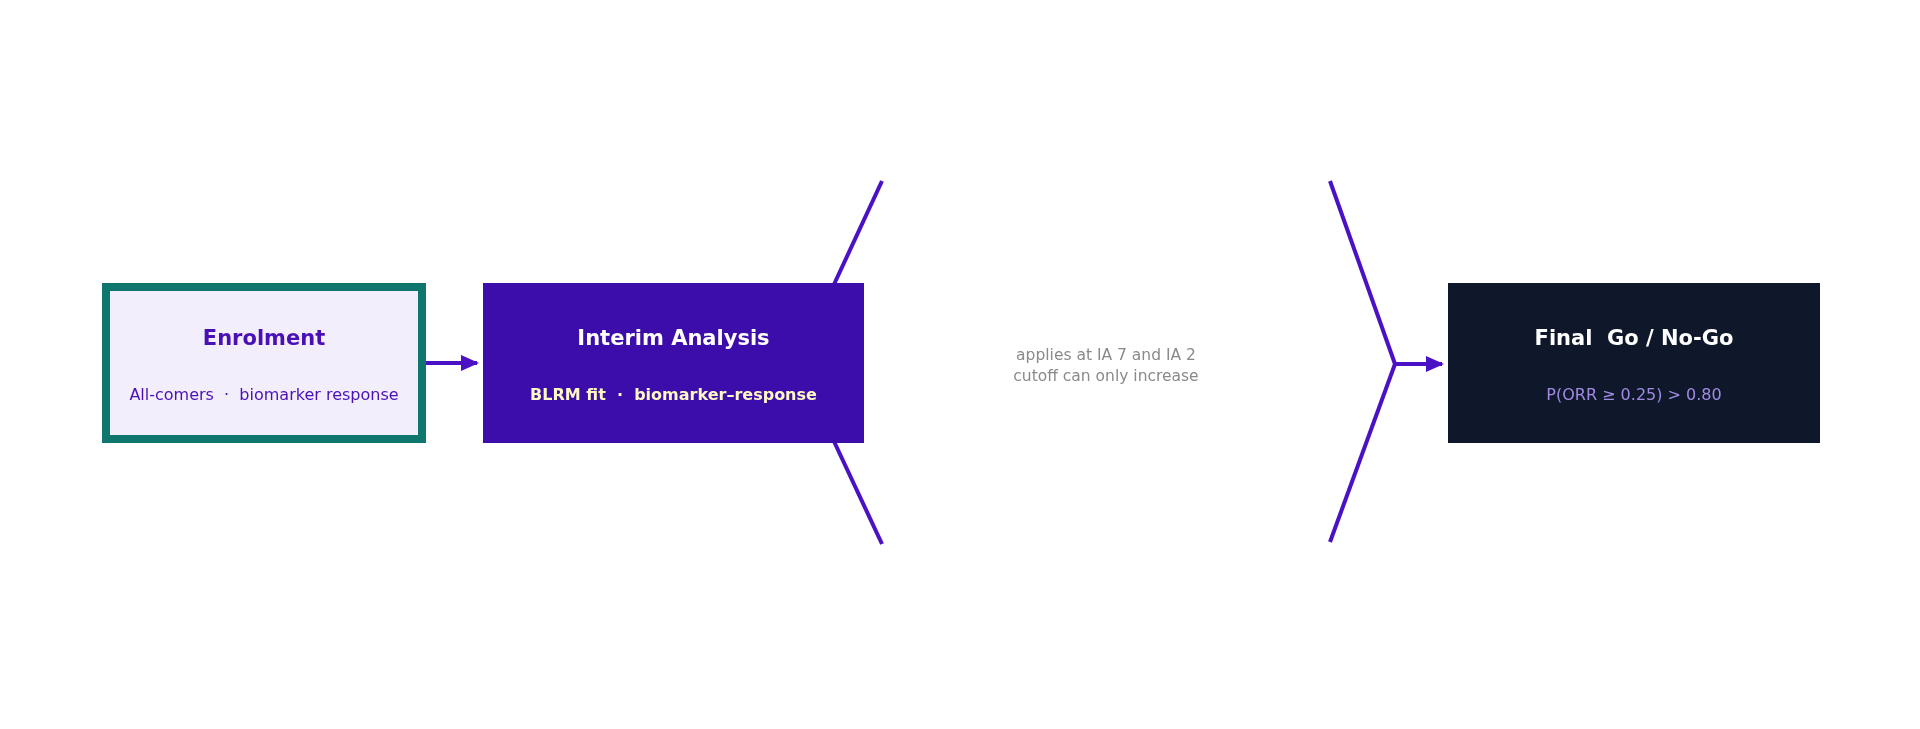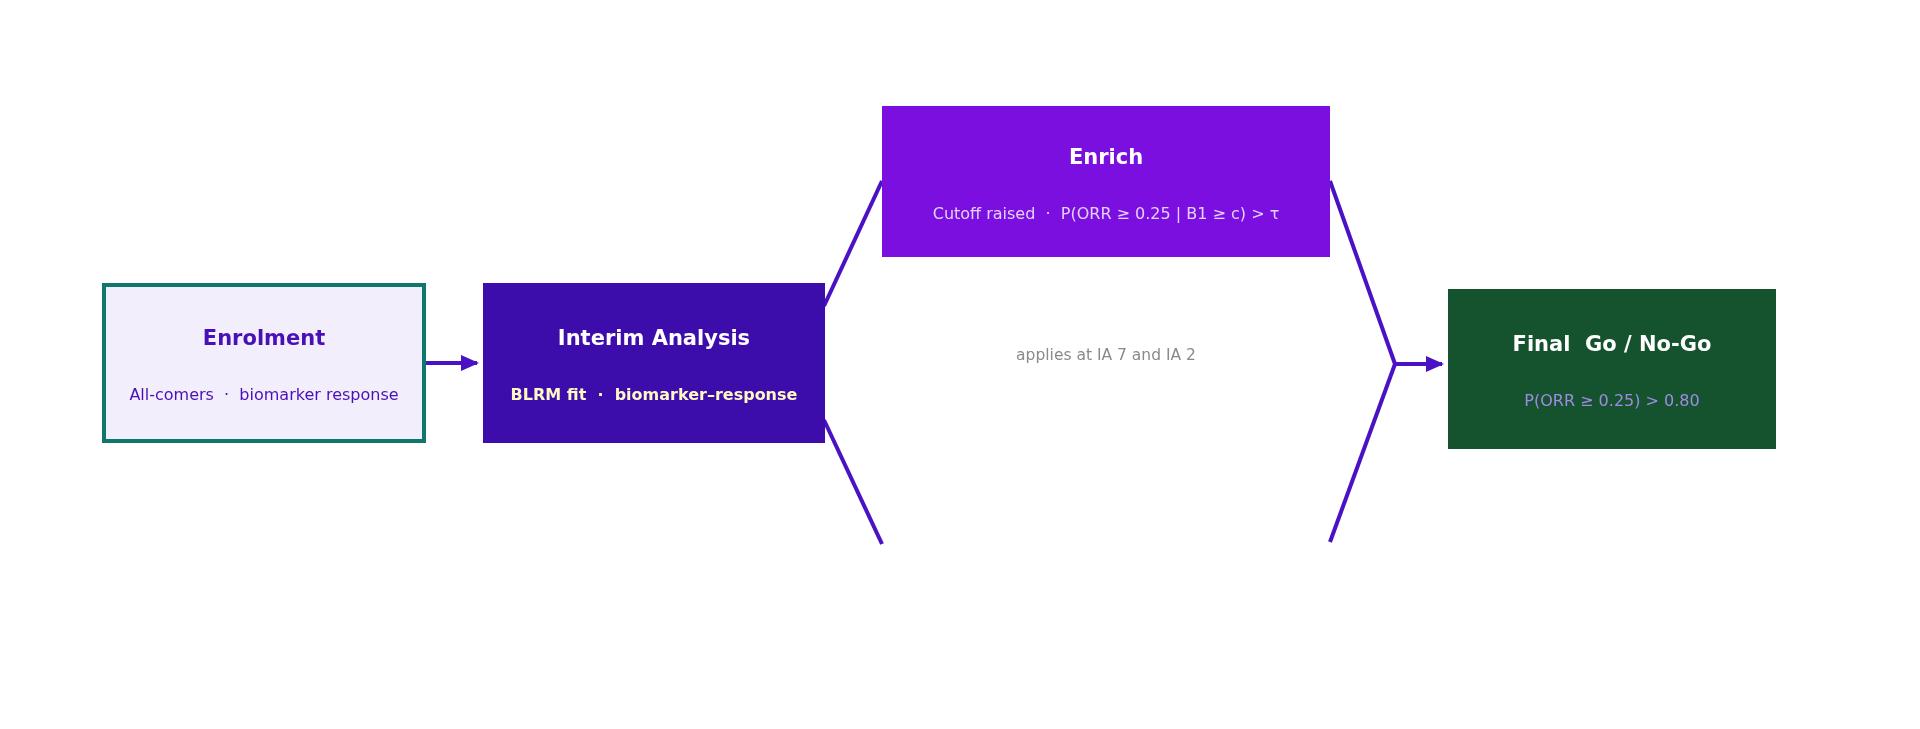--- a/index.html
+++ b/index.html
@@ -41,27 +41,27 @@
   .node .s {
     font-size: 16px;
     line-height: 19px;
     white-space: pre;
   }
 
   
   .node-enrolment {
     left: 102px; top: 283px; width: 324px; height: 160px;
     background: #f2eefb;
-    border: 4px solid #0f766e;
+    border: 8px solid #0f766e;
   }
   .node-enrolment .t, .node-enrolment .s { color: #4a10b8; }
 
   
   .node-interim {
-    left: 483px; top: 283px; width: 342px; height: 160px;
+    left: 483px; top: 283px; width: 381px; height: 160px;
     background: #3c0dab;
   }
   .node-interim .t { color: #ffffff; }
   .node-interim .s { color: #fef9c3; font-weight: bold; }
 
   
   .node-enrich {
     left: 882px; top: 106px; width: 448px; height: 151px;
     background: #7b0fe0;
   }
@@ -71,22 +71,22 @@
   
   .node-continue {
     left: 882px; top: 470px; width: 448px; height: 151px;
     background: #f4f1fc;
     border: 4px dashed #4410b4;
   }
   .node-continue .t, .node-continue .s { color: #4a10b8; }
 
   
   .node-final {
-    left: 1448px; top: 289px; width: 328px; height: 160px;
-    background: #14532d;
+    left: 1448px; top: 283px; width: 372px; height: 160px;
+    background: #0f172a;
   }
   .node-final .t { color: #ffffff; }
   .node-final .s { color: #a18be2; text-align: center; }
 
   
   .note {
     position: absolute;
     z-index: 2;
     left: 956px; top: 345px; width: 300px;
     text-align: center;
@@ -123,28 +123,25 @@
   <div class="node node-enrolment">
     <div class="t">Enrolment</div>
     <div class="s">All-comers  ·  biomarker response</div>
   </div>
 
   <div class="node node-interim">
     <div class="t">Interim Analysis</div>
     <div class="s">BLRM fit  ·  biomarker–response</div>
   </div>
 
-  <div class="node node-enrich">
-    <div class="t">Enrich</div>
-    <div class="s">Cutoff raised  ·  P(ORR ≥ 0.25 | B1 ≥ c) &gt; τ</div>
-  </div>
 
 
   <div class="node node-final">
     <div class="t">Final  Go / No-Go</div>
     <div class="s">P(ORR ≥ 0.25) &gt; 0.80</div>
   </div>
 
   <div class="note">
     <div>applies at IA 7 and IA 2</div>
+    <div>cutoff can only increase</div>
   </div>
 
 </div>
 
 </body></html>

